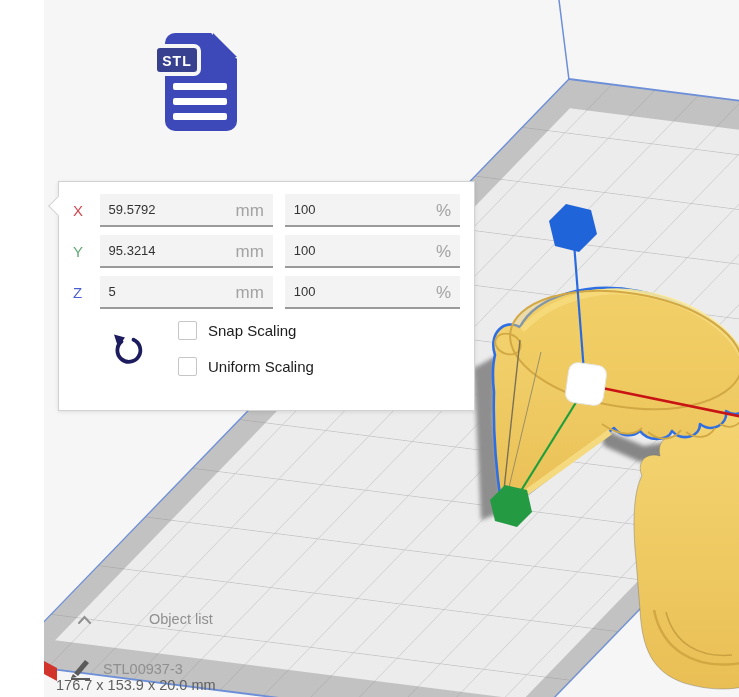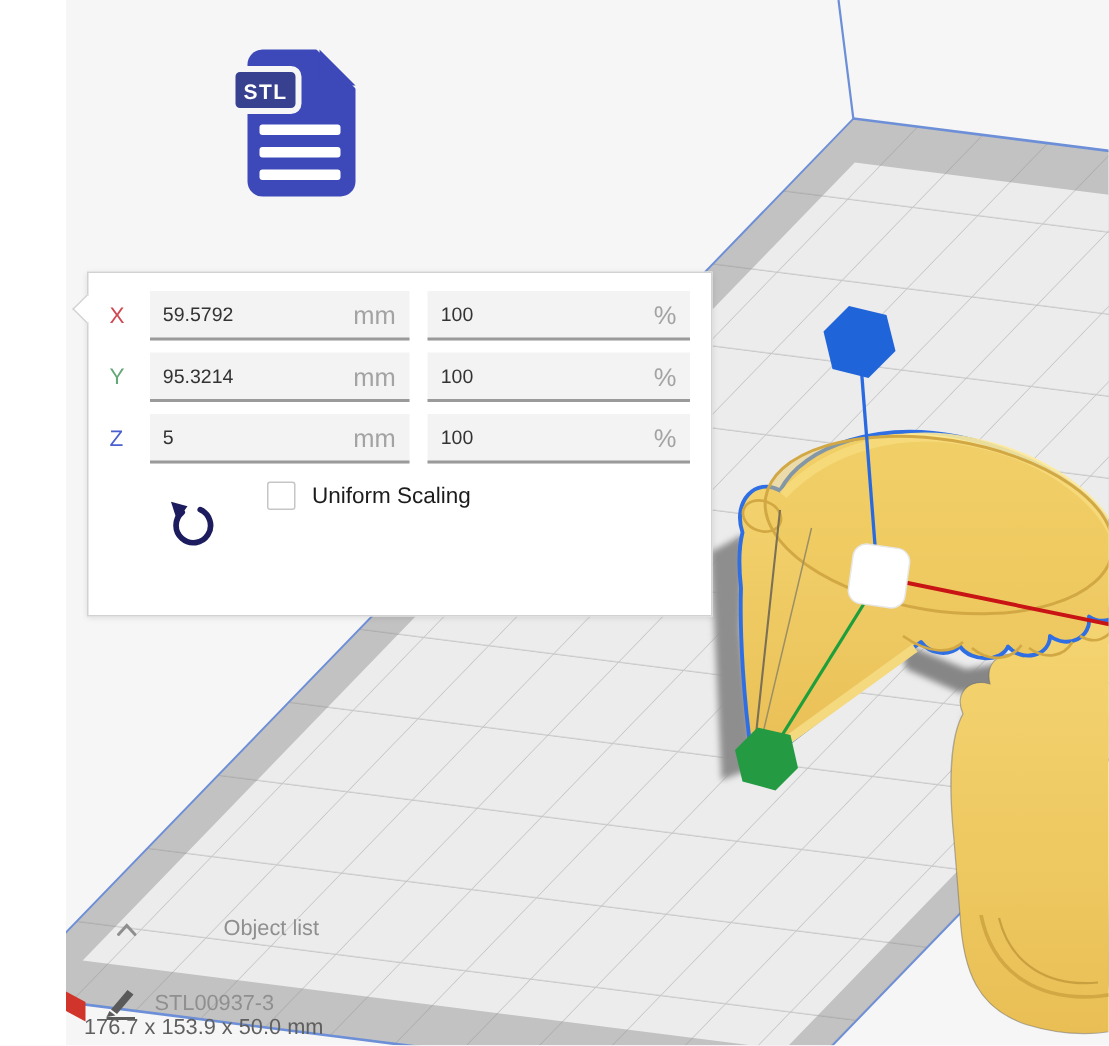--- a/index.html
+++ b/index.html
@@ -151,35 +151,39 @@
     <div class="panel-bottom">
       <button class="reset-btn">
         <svg width="36" height="36" viewBox="0 0 36 36">
           <path d="M12.5,8.5 A11.5,11.5 0 1 0 24.5,6.8" fill="none" stroke="#1c1c5e" stroke-width="3.8" stroke-linecap="round"></path>
           <polygon points="5,1.5 16,4.5 9,14" fill="#1c1c5e"></polygon>
         </svg>
       </button>
       <div class="cb-col">
         <div class="cb-row">
           <span class="cb-box"></span>
+          <span class="cb-label">Snap Scaling</span>
+        </div>
+        <div class="cb-row">
+          <span class="cb-box"></span>
           <span class="cb-label">Uniform Scaling</span>
         </div>
       </div>
     </div>
   </div>
 
   <div class="objlist-header">
     <svg width="15" height="11" viewBox="0 0 15 11">
       <path d="M2,9 L7.5,3 L13,9" fill="none" stroke="#8f8f8f" stroke-width="2" stroke-linecap="round"></path>
     </svg>
     <span>Object list</span>
   </div>
   <div class="objlist-item">
     <svg width="26" height="22" viewBox="0 0 26 22">
       <polygon points="6,15 17,2 21,5 10,18" fill="#5a5a5a"></polygon>
       <polygon points="5,16 9,19 3,20" fill="#5a5a5a"></polygon>
       <line x1="3" y1="21" x2="22" y2="21" stroke="#5a5a5a" stroke-width="2"></line>
     </svg>
     <span>STL00937-3</span>
   </div>
-  <div class="dims">176.7 x 153.9 x 50.0 mm</div>
+  <div class="dims">176.7 x 153.9 x 20.0 mm</div>
 
 </div>
 
 </body></html>

